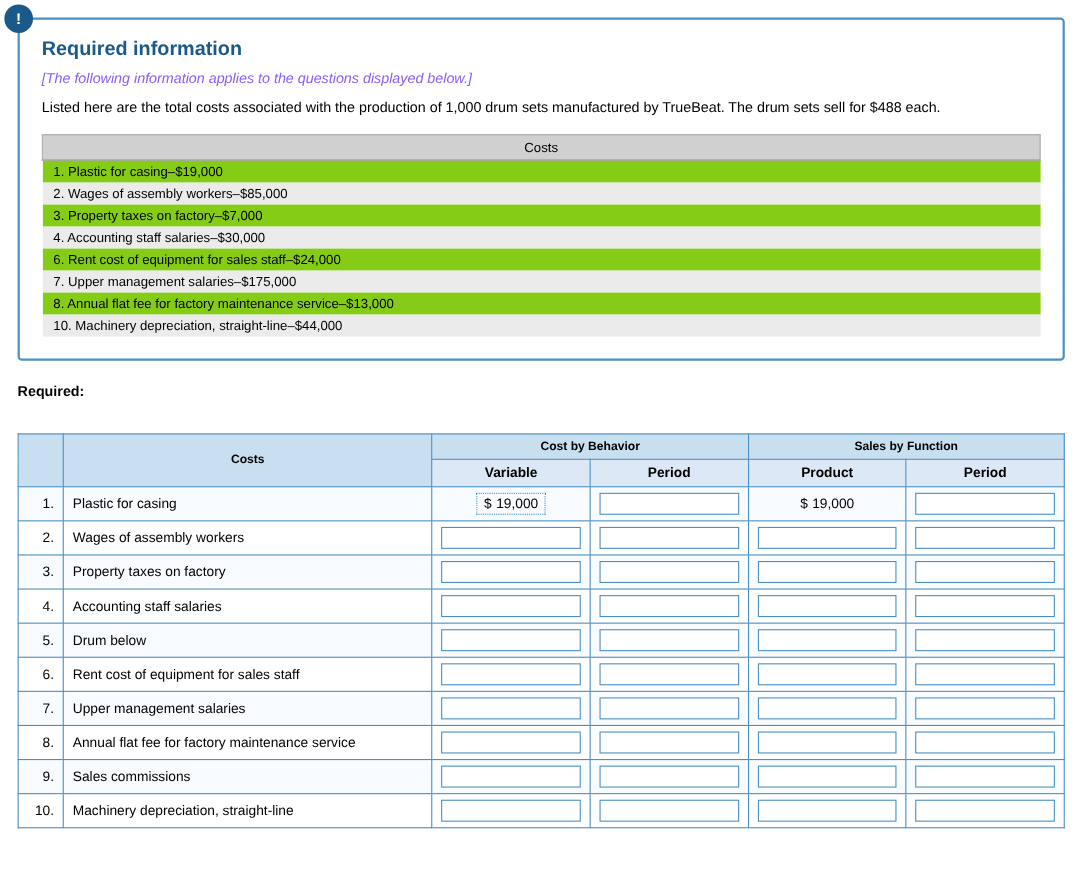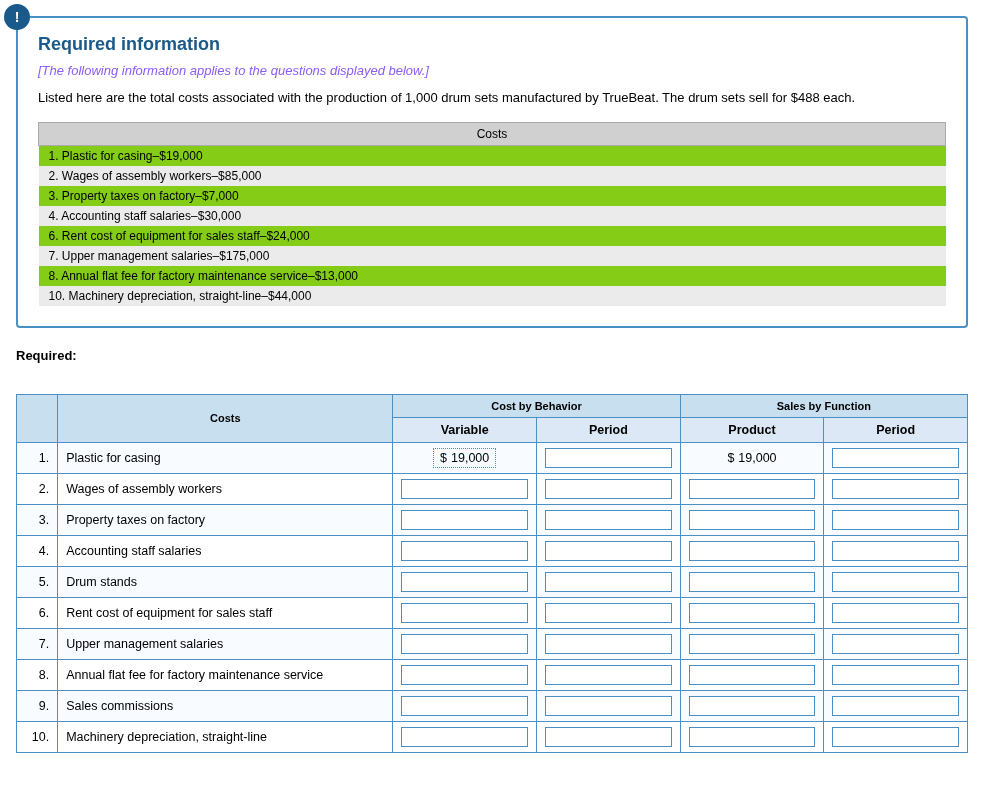--- a/index.html
+++ b/index.html
@@ -251,21 +251,21 @@
       <tr>
         <td style="text-align: right;">4.</td>
         <td style="text-align: left;">Accounting staff salaries</td>
         <td><input type="text" style="width: 100%; height: 20px; border: 1px solid rgb(74, 144, 196); outline: none;"></td>
         <td><input type="text" style="width: 100%; height: 20px; border: 1px solid rgb(74, 144, 196); outline: none;"></td>
         <td><input type="text" style="width: 100%; height: 20px; border: 1px solid rgb(74, 144, 196); outline: none;"></td>
         <td><input type="text" style="width: 100%; height: 20px; border: 1px solid rgb(74, 144, 196); outline: none;"></td>
       </tr>
       <tr>
         <td style="text-align: right;">5.</td>
-        <td style="text-align: left;">Drum stands</td>
+        <td style="text-align: left;">Drum below</td>
         <td><input type="text" style="width: 100%; height: 20px; border: 1px solid rgb(74, 144, 196); outline: none;"></td>
         <td><input type="text" style="width: 100%; height: 20px; border: 1px solid rgb(74, 144, 196); outline: none;"></td>
         <td><input type="text" style="width: 100%; height: 20px; border: 1px solid rgb(74, 144, 196); outline: none;"></td>
         <td><input type="text" style="width: 100%; height: 20px; border: 1px solid rgb(74, 144, 196); outline: none;"></td>
       </tr>
       <tr>
         <td style="text-align: right;">6.</td>
         <td style="text-align: left;">Rent cost of equipment for sales staff</td>
         <td><input type="text" style="width: 100%; height: 20px; border: 1px solid rgb(74, 144, 196); outline: none;"></td>
         <td><input type="text" style="width: 100%; height: 20px; border: 1px solid rgb(74, 144, 196); outline: none;"></td>

